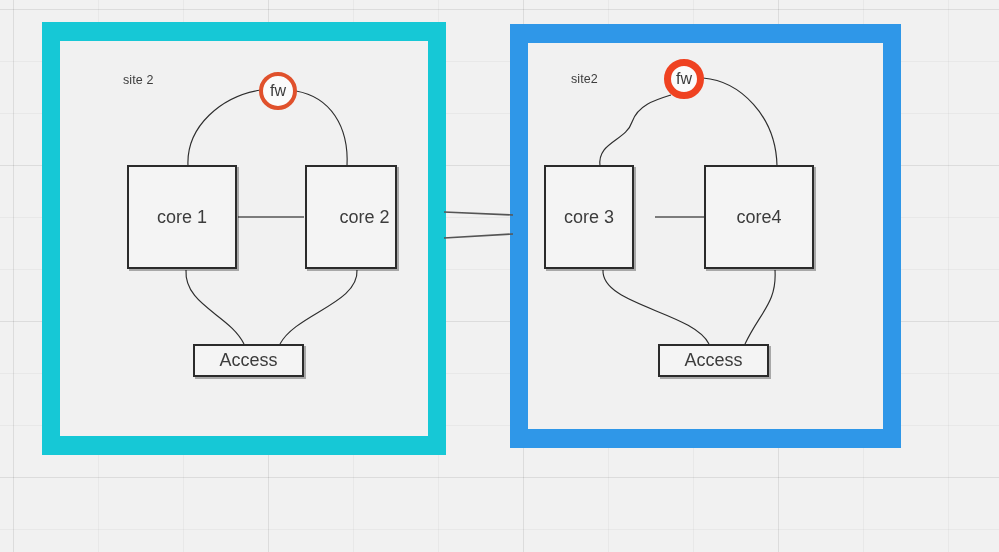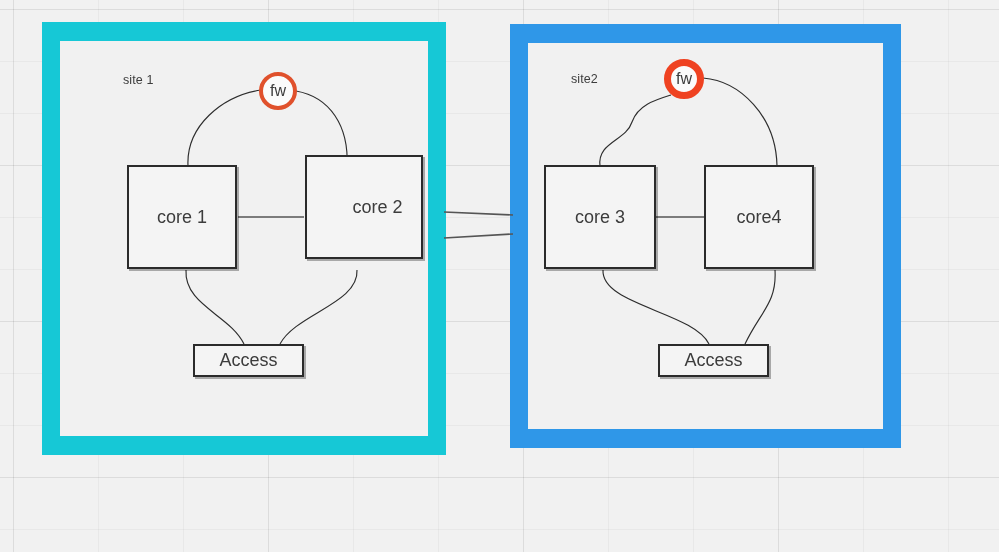--- a/index.html
+++ b/index.html
@@ -81,22 +81,22 @@
     display: flex;
     align-items: center;
     justify-content: center;
     font-size: 18px;
     color: #3c3c3c;
     box-shadow: 2px 2px 0 0 rgba(0,0,0,0.30);
   }
   .node-box .node-label { pointer-events: none; }
 
   #core1 { left: 127px; top: 165px; width: 110px; height: 104px; }
-  #core2 { left: 305px; top: 155px; width: 118px; height: 104px; padding-left: 27px; }
-  #core3 { left: 544px; top: 165px; width: 112px; height: 104px; }
+  #core2 { left: 305px; top: 165px; width: 92px; height: 104px; padding-left: 27px; }
+  #core3 { left: 544px; top: 165px; width: 90px; height: 104px; }
   #core4 { left: 704px; top: 165px; width: 110px; height: 104px; }
 
   #access1 { left: 193px; top: 344px; width: 111px; height: 33px; }
   #access2 { left: 658px; top: 344px; width: 111px; height: 33px; }
 
   
   .fw-node {
     position: absolute;
     border-radius: 50%;
     background: #fbfbfb;
@@ -192,21 +192,21 @@
     <span class="node-label">Access</span>
   </div>
 
   <div id="fw1" class="fw-node">
     <span class="node-label">fw</span>
   </div>
   <div id="fw2" class="fw-node">
     <span class="node-label">fw</span>
   </div>
 
-  <div id="site1-label" class="site-label">site 1</div>
+  <div id="site1-label" class="site-label">site 2</div>
   <div id="site2-label" class="site-label">site2</div>
 
   <svg id="links-top" viewBox="0 0 999 552" xmlns="http://www.w3.org/2000/svg">
     <path class="link-thick" d="M 444 212 L 513 215"></path>
     <path class="link-thick" d="M 444 238 L 513 234"></path>
   </svg>
 
 </div>
 
 </body></html>

